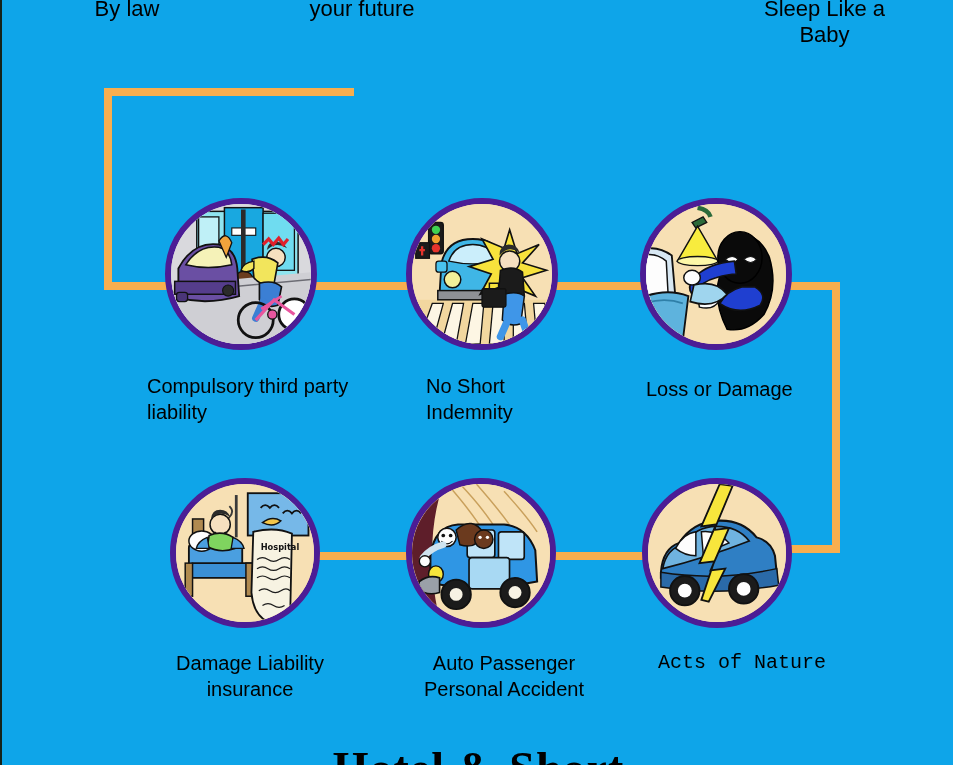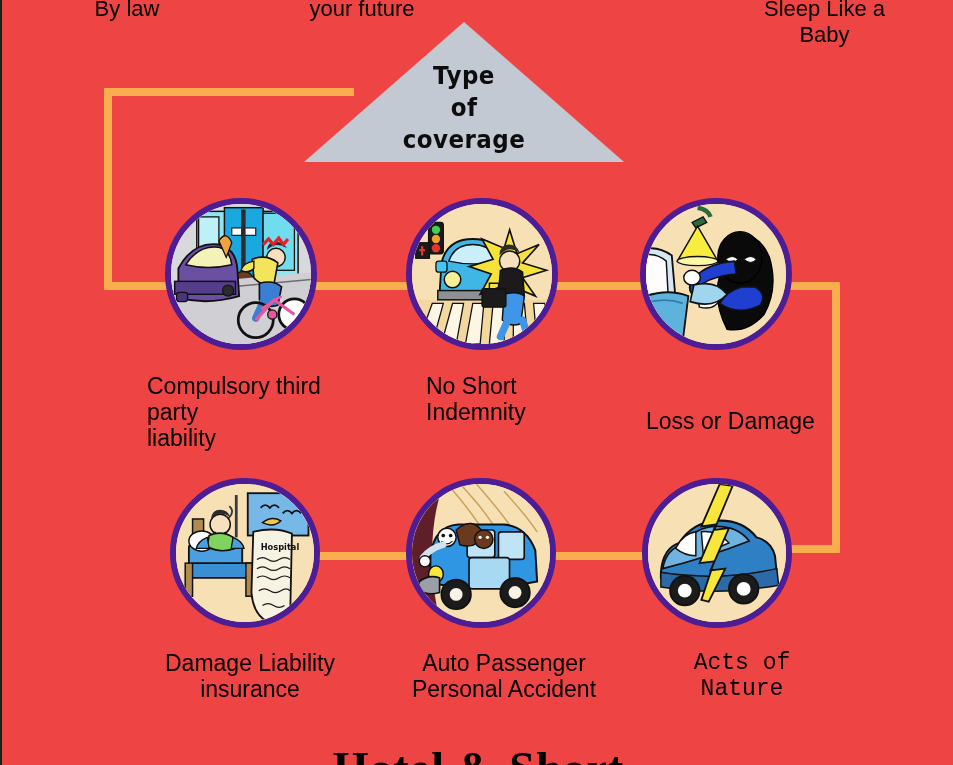--- a/index.html
+++ b/index.html
@@ -5,21 +5,21 @@
 <style>
   html, body {
     margin: 0;
     padding: 0;
     background: #ffffff;
   }
   #slide {
     position: relative;
     width: 953px;
     height: 765px;
-    background: #ef4444;
+    background: #0ea5e9;
     overflow: hidden;
     font-family: "Liberation Sans", sans-serif;
     border-left: 2px solid #14231b;
     box-sizing: border-box;
   }
 
   
   .top-frag {
     position: absolute;
     color: #000000;
@@ -94,21 +94,21 @@
     box-sizing: border-box;
     background: #f5dfb0;
   }
   .circle svg { display: block; width: 100%; height: 100%; }
 
   .node-label {
     position: absolute;
     text-align: center;
     color: #000000;
     font-family: "Liberation Sans", sans-serif;
-    font-size: 23px;
+    font-size: 20px;
     line-height: 26px;
     white-space: pre-line;
   }
 </style>
 </head>
 <body>
 
 <div id="slide">
 
   <div class="conn" style="left:102px; top:88px; width:250px; height:8px;"></div>
@@ -123,28 +123,20 @@
   <div class="conn" style="left:762px; top:545px; width:76px; height:8px;"></div>
 
   <div class="conn" style="left:300px; top:552px; width:130px; height:8px;"></div>
   <div class="conn" style="left:535px; top:552px; width:125px; height:8px;"></div>
 
   <div class="top-frag" id="frag-bylaw">By law</div>
   <div class="top-frag" id="frag-future">your future</div>
   <div class="top-frag" id="frag-sleep">Sleep Like a
 Baby</div>
 
-  <div id="triangle-wrap">
-    <svg id="triangle-shape" viewBox="0 0 320 140" preserveAspectRatio="none">
-      <polygon points="160,0 320,140 0,140" fill="#c3c9d3"></polygon>
-    </svg>
-    <div id="triangle-text">Type
-of
-coverage</div>
-  </div>
 
   <div class="node" style="left:163px; top:198px;">
     <div class="circle" style="left:0; top:0; width:152px; height:152px; background:#d5d5d8;">
       <svg viewBox="0 0 152 152">
         <rect x="0" y="0" width="152" height="152" fill="#d9d9dd"></rect>
 
         <rect x="28" y="8" width="110" height="78" fill="#8fe4ef" stroke="#111" stroke-width="1.6"></rect>
         <rect x="58" y="4" width="42" height="88" fill="#19a8e0" stroke="#111" stroke-width="1.6"></rect>
         <rect x="100" y="10" width="34" height="62" fill="#6fdcf0" stroke="#111" stroke-width="1.4"></rect>
         <rect x="30" y="14" width="22" height="52" fill="#bff0f7" stroke="#111" stroke-width="1.4"></rect>
@@ -251,21 +243,21 @@
 
         <path d="M96 62 q-28 2 -44 18 q-8 10 -2 18 q10 -14 26 -18 q14 -4 22 -4 Z" fill="#1f3fd0" stroke="#111" stroke-width="1.8"></path>
         <path d="M104 90 q-16 4 -24 18 q20 14 44 2 q8 -12 -6 -20 Z" fill="#1f3fd0" stroke="#111" stroke-width="1.8"></path>
 
         <ellipse cx="50" cy="80" rx="9" ry="8" fill="#fdfdfd" stroke="#111" stroke-width="1.6"></ellipse>
         <path d="M56 100 q14 -8 24 4 q-6 12 -22 8 Z" fill="#fdfdfd" stroke="#111" stroke-width="1.6"></path>
 
         <path d="M52 88 q24 -6 36 10 q-14 16 -40 8 Z" fill="#9fd5ee" stroke="#111" stroke-width="1.8"></path>
       </svg>
     </div>
-    <div class="node-label" style="left:6px; top:178px; width:200px; text-align:left;margin-top:32px;">Loss or Damage</div>
+    <div class="node-label" style="left:6px; top:178px; width:200px; text-align:left;">Loss or Damage</div>
   </div>
 
   <div class="node" style="left:168px; top:478px;">
     <div class="circle" style="left:0; top:0; width:150px; height:150px; background:#f6dfb2;">
       <svg viewBox="0 0 150 150">
         <rect x="0" y="0" width="150" height="150" fill="#f7e0b4"></rect>
 
         <rect x="78" y="10" width="66" height="46" fill="#76b8e8" stroke="#111" stroke-width="2"></rect>
         <path d="M92 26 q5 -6 10 0 q5 -6 10 0" stroke="#111" stroke-width="2" fill="none"></path>
         <path d="M116 32 q5 -6 10 0 q5 -6 10 0" stroke="#111" stroke-width="2" fill="none"></path>

